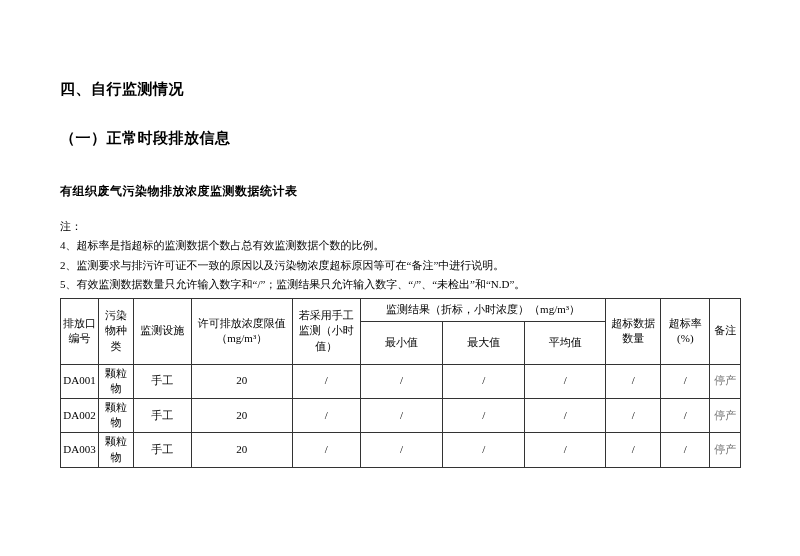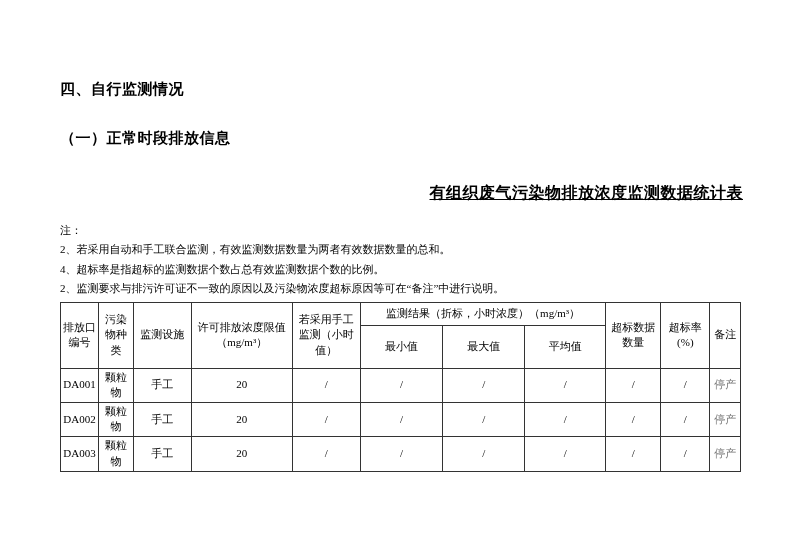--- a/index.html
+++ b/index.html
@@ -27,26 +27,25 @@
     letter-spacing: 0.5px;
   }
   .subsection-heading {
     font-size: 15px;
     font-weight: bold;
     margin: 30px 0 0 0;
     letter-spacing: 0.5px;
     font-family: Liberation Mono, monospace;
   }
   .table-title {
-    text-align: right;
-    font-size: 16px;
+    text-align: left;
+    font-size: 12px;
     font-weight: bold;
     margin-top: 35px;
     letter-spacing: 0.5px;
-    text-decoration: underline;
   }
   .notes {
     margin-top: 17px;
     font-size: 11px;
     line-height: 19.4px;
   }
   .note-line {
     white-space: nowrap;
   }
   table.data-table {
@@ -78,23 +77,23 @@
 <div class="page">
 
   <h1 class="section-heading">四、自行监测情况</h1>
 
   <h2 class="subsection-heading">（一）正常时段排放信息</h2>
 
   <div class="table-title">有组织废气污染物排放浓度监测数据统计表</div>
 
   <div class="notes">
     <div class="note-line">注：</div>
-    <div class="note-line">2、若采用自动和手工联合监测，有效监测数据数量为两者有效数据数量的总和。</div>
     <div class="note-line">4、超标率是指超标的监测数据个数占总有效监测数据个数的比例。</div>
     <div class="note-line">2、监测要求与排污许可证不一致的原因以及污染物浓度超标原因等可在“备注”中进行说明。</div>
+    <div class="note-line">5、有效监测数据数量只允许输入数字和“/”；监测结果只允许输入数字、“/”、“未检出”和“N.D”。</div>
   </div>
 
   <table class="data-table">
     <colgroup>
       <col style="width:5.6%">
       <col style="width:5.1%">
       <col style="width:8.5%">
       <col style="width:14.9%">
       <col style="width:10.0%">
       <col style="width:12.1%">

